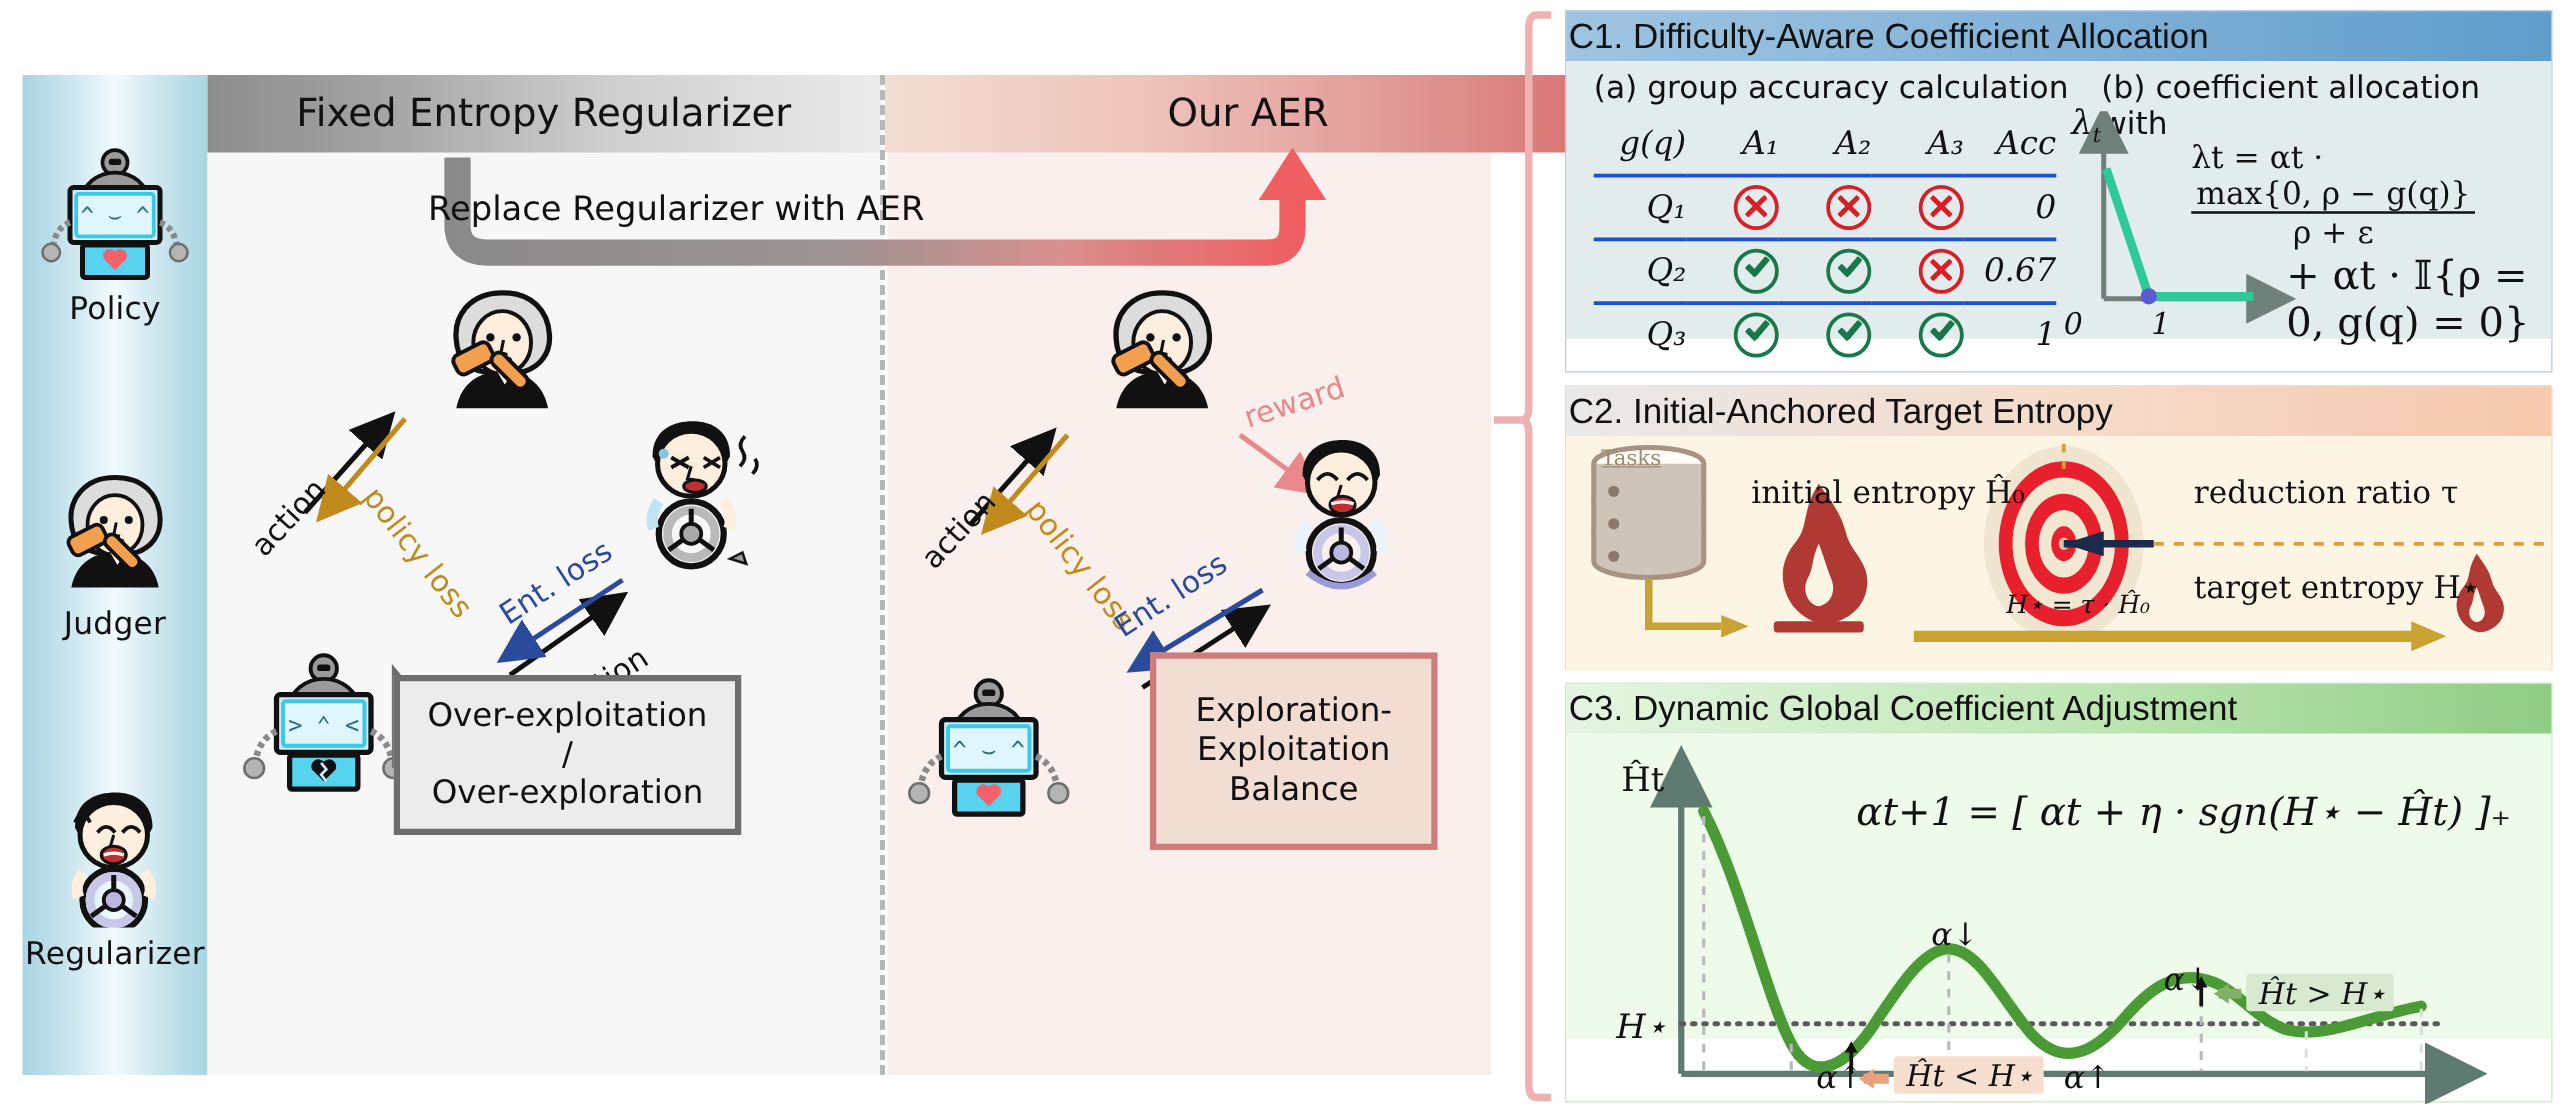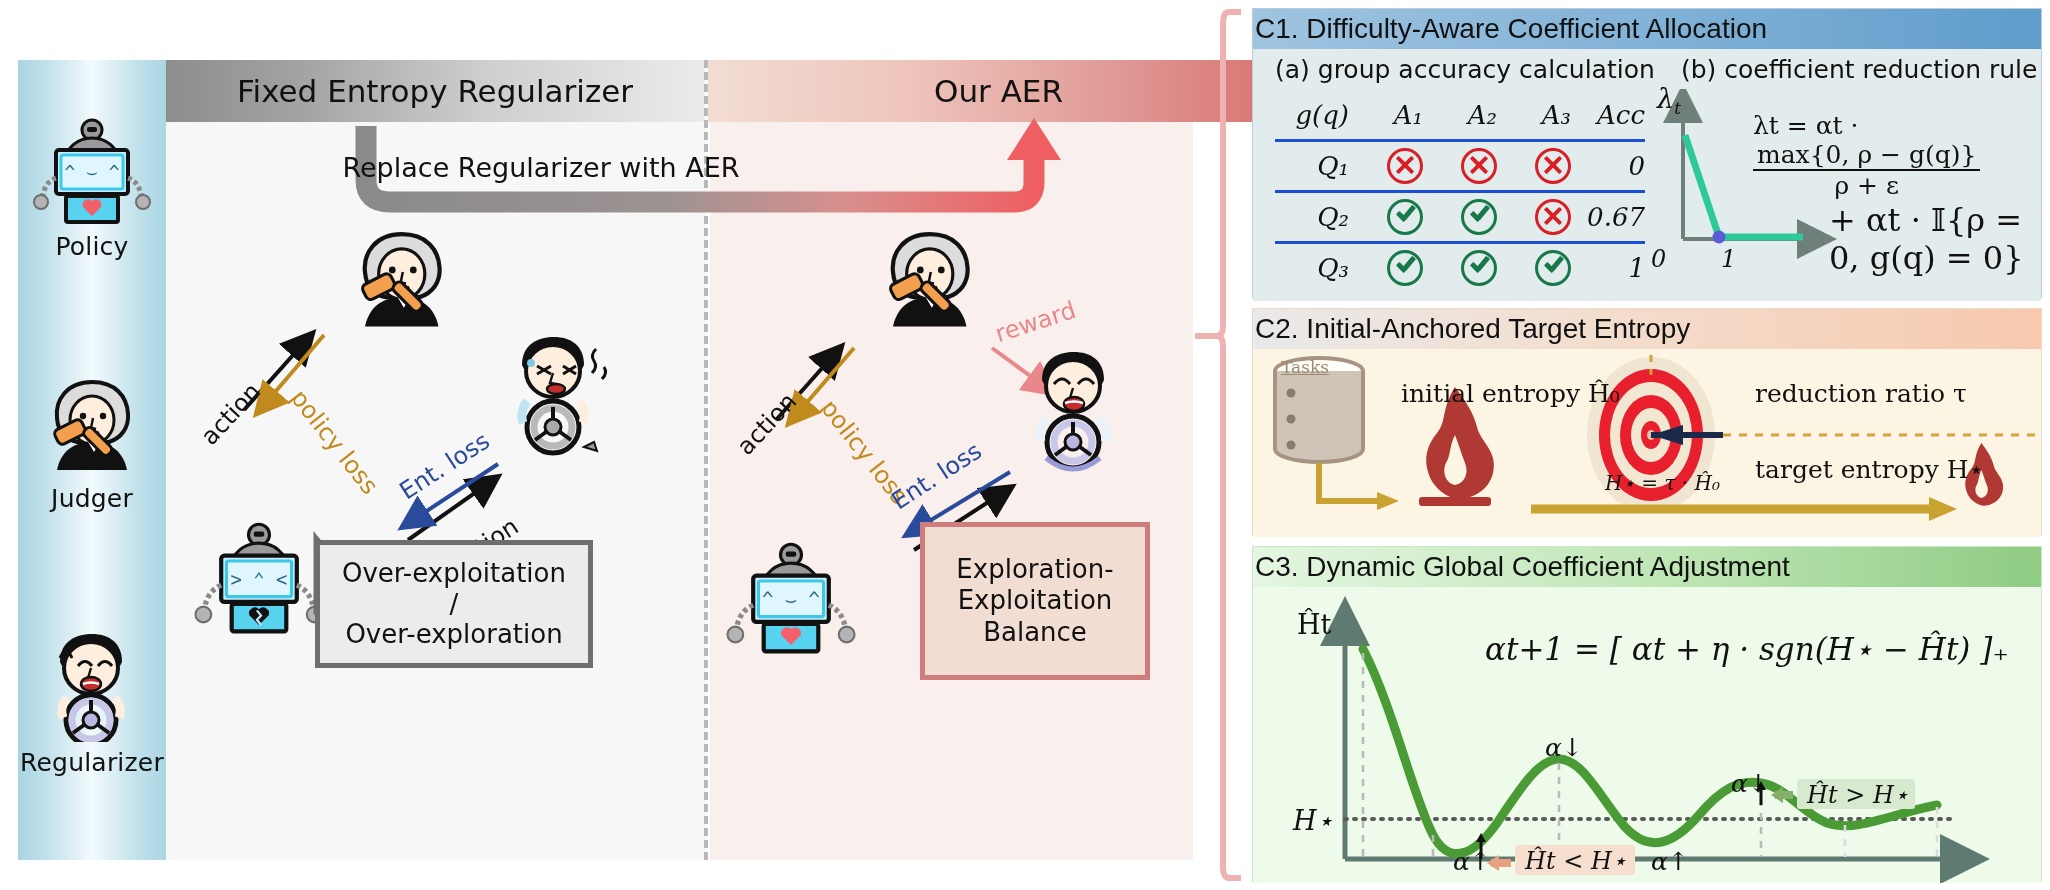--- a/index.html
+++ b/index.html
@@ -41,27 +41,27 @@
   .lbl-ent{font-size:24px;color:#2a4b9b;}
   .lbl-reward{font-size:24px;color:#e8888b;}
 
   
   .panel{position:absolute;left:1252px;width:790px;box-sizing:border-box;}
   .panel-hd{height:40px;display:flex;align-items:center;padding-left:2px;
      font-family:Liberation Sans, sans-serif;font-size:28px;color:#111;}
   .panel-body{box-sizing:border-box;}
   #panel-c1{top:8px;height:290px;border:1px solid #b9cbe0;}
   #panel-c1 .panel-hd{background:linear-gradient(90deg,#9fc4e0 0%,#7fb0d6 55%,#5f9dcb 100%);}
-  #panel-c1 .panel-body{background:#e3ecec;height:252px;position:relative;}
+  #panel-c1 .panel-body{background:#e3ecec;height:222px;position:relative;}
   #panel-c2{top:308px;height:228px;border:1px solid #ecd9c8;}
   #panel-c2 .panel-hd{background:linear-gradient(90deg,#e9e9e9 0%,#f3ddcd 45%,#f7c9ae 100%);}
   #panel-c2 .panel-body{background:#fdf5e4;height:188px;position:relative;}
   #panel-c3{top:546px;height:336px;border:1px solid #cbe7c6;}
   #panel-c3 .panel-hd{background:linear-gradient(90deg,#e4f6e1 0%,#bde5b3 55%,#8fcc84 100%);}
-  #panel-c3 .panel-body{background:#eefaea;height:296px;position:relative;}
+  #panel-c3 .panel-body{background:#eefaea;height:244px;position:relative;}
 
   .sub-cap{position:absolute;font-size:25px;color:#111;}
 
   
   #acc-table{position:absolute;left:22px;top:42px;border-collapse:collapse;}
   #acc-table th,#acc-table td{font-family:"DejaVu Serif",serif;font-style:italic;font-size:26px;
      color:#111;text-align:right;padding:4px 0;width:74px;height:40px;}
   #acc-table th{font-weight:normal;}
   #acc-table tr.hdr-row th{border:none;}
   #acc-table tbody tr{border-top:3px solid #1d4ed8;}
@@ -324,21 +324,21 @@
 
   <svg style="position:absolute;left:1185px;top:0;width:70px;height:890px;">
     <path d="M56 12 L44 12 Q38 12 38 24 L38 325 Q38 336 32 336 Q38 336 38 347 L38 866 Q38 878 44 878 L56 878" stroke="#eeb2b2" stroke-width="6" fill="none"></path>
     <path d="M32 336 L10 336" stroke="#eeb2b2" stroke-width="6" fill="none"></path>
   </svg>
 
   <div class="panel" id="panel-c1">
     <div class="panel-hd">C1. Difficulty-Aware Coefficient Allocation</div>
     <div class="panel-body">
       <div class="sub-cap" style="left:22px;top:6px;">(a) group accuracy calculation</div>
-      <div class="sub-cap" style="left:428px;top:6px;">(b) coefficient reduction rule</div>
+      <div class="sub-cap" style="left:428px;top:6px;">(b) coefficient allocation with</div>
 
       <table id="acc-table">
         <thead>
           <tr class="hdr-row">
             <th>g(q)</th>
             <th>A₁</th>
             <th>A₂</th>
             <th>A₃</th>
             <th>Acc</th>
           </tr>

